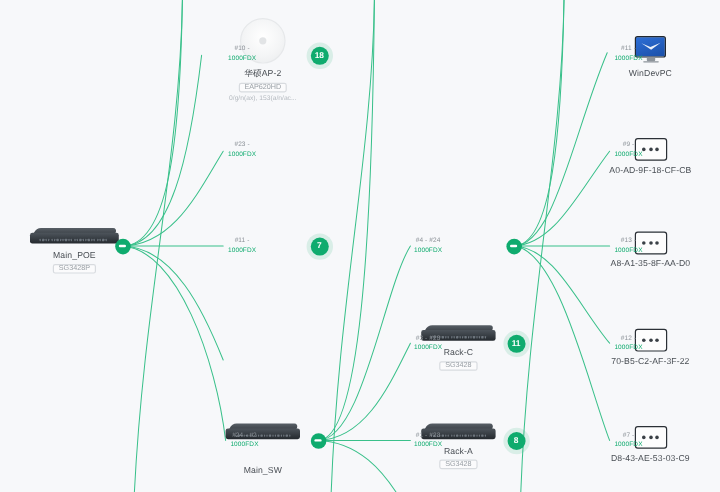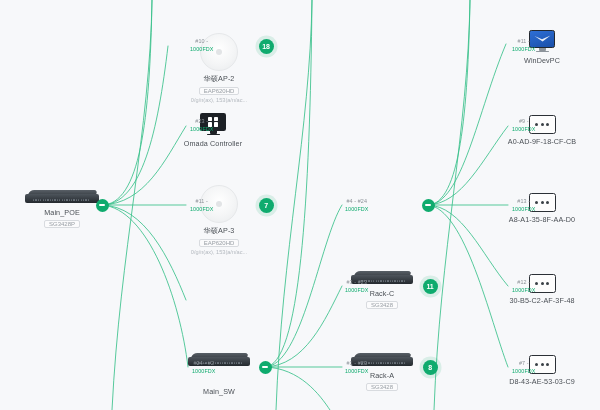--- a/index.html
+++ b/index.html
@@ -276,49 +276,28 @@
           <i></i>
           <i></i>
           <i></i>
           <i></i>
         </div>
     </div>
     <div class="node-label">Main_POE</div>
     <div class="node-model">SG3428P</div>
   </div>
 
-  <div class="node" style="left:219px; top:33px;">
+  <div class="node" style="left:219px; top:15px;">
     <div class="ap"></div>
     <div class="node-label">华硕AP-2</div>
     <div class="node-model">EAP620HD</div>
     <div class="node-sub">0/g/n(ax), 153(a/n/ac...</div>
   </div>
 
-  <div class="node" style="left:213px; top:113px;">
-    <div class="monitor">
-      <div class="screen">
-          <div class="grid4">
-            <i></i>
-            <i></i>
-            <i></i>
-            <i></i>
-          </div>
-        </div>
-      <div class="stand"></div>
-        <div class="base"></div>
-    </div>
-    <div class="node-label">Omada Controller</div>
-  </div>
-
-  <div class="node" style="left:219px; top:185px;">
-    <div class="ap"></div>
-    <div class="node-label">华硕AP-3</div>
-    <div class="node-model">EAP620HD</div>
-    <div class="node-sub">0/g/n(ax), 153(a/n/ac...</div>
-  </div>
+
 
   <div class="node" style="left:219px; top:353px;gap:16px;">
     <div class="sw small">
       <div class="top"></div>
         <div class="face"></div>
       <div class="ports">
           <i></i>
           <i></i>
           <i></i>
           <i></i>
@@ -437,21 +416,21 @@
       </div>
     <div class="node-label">A8-A1-35-8F-AA-D0</div>
   </div>
 
   <div class="node" style="left:542px; top:274px;">
     <div class="client">
         <i></i>
         <i></i>
         <i></i>
       </div>
-    <div class="node-label">30-B5-C2-AF-3F-48</div>
+    <div class="node-label">70-B5-C2-AF-3F-22</div>
   </div>
 
   <div class="node" style="left:542px; top:355px;">
     <div class="client">
         <i></i>
         <i></i>
         <i></i>
       </div>
     <div class="node-label">D8-43-AE-53-03-C9</div>
   </div>

